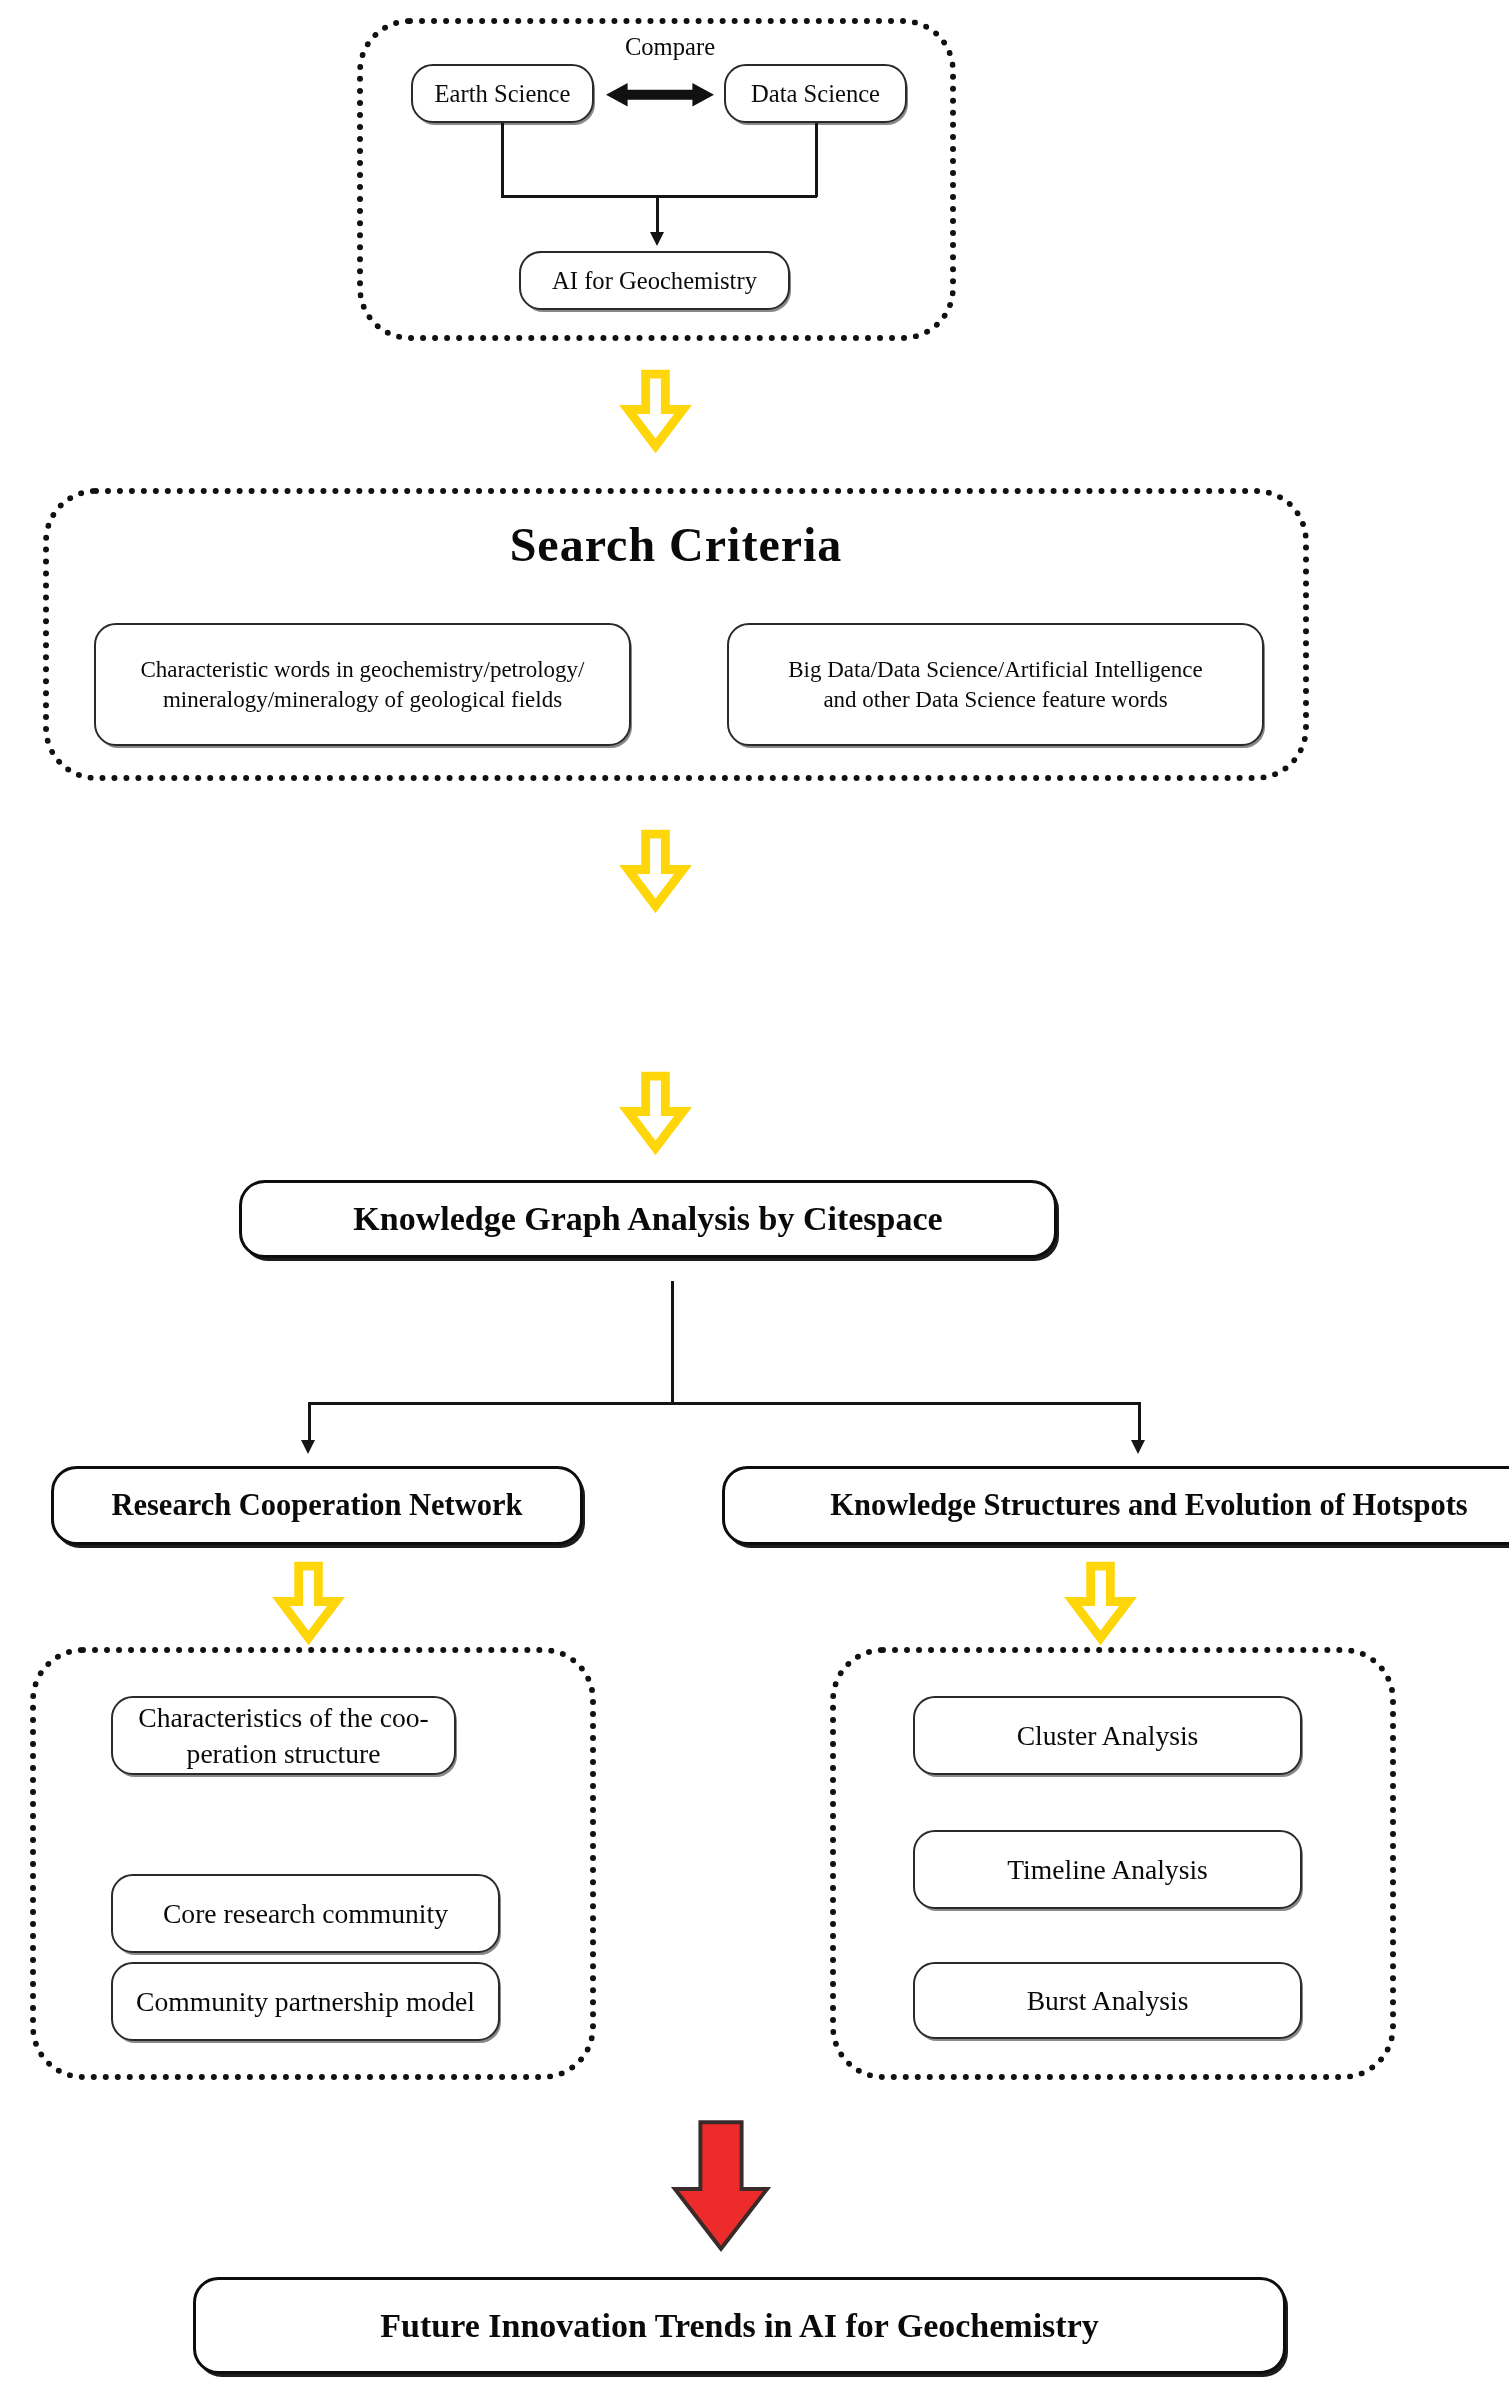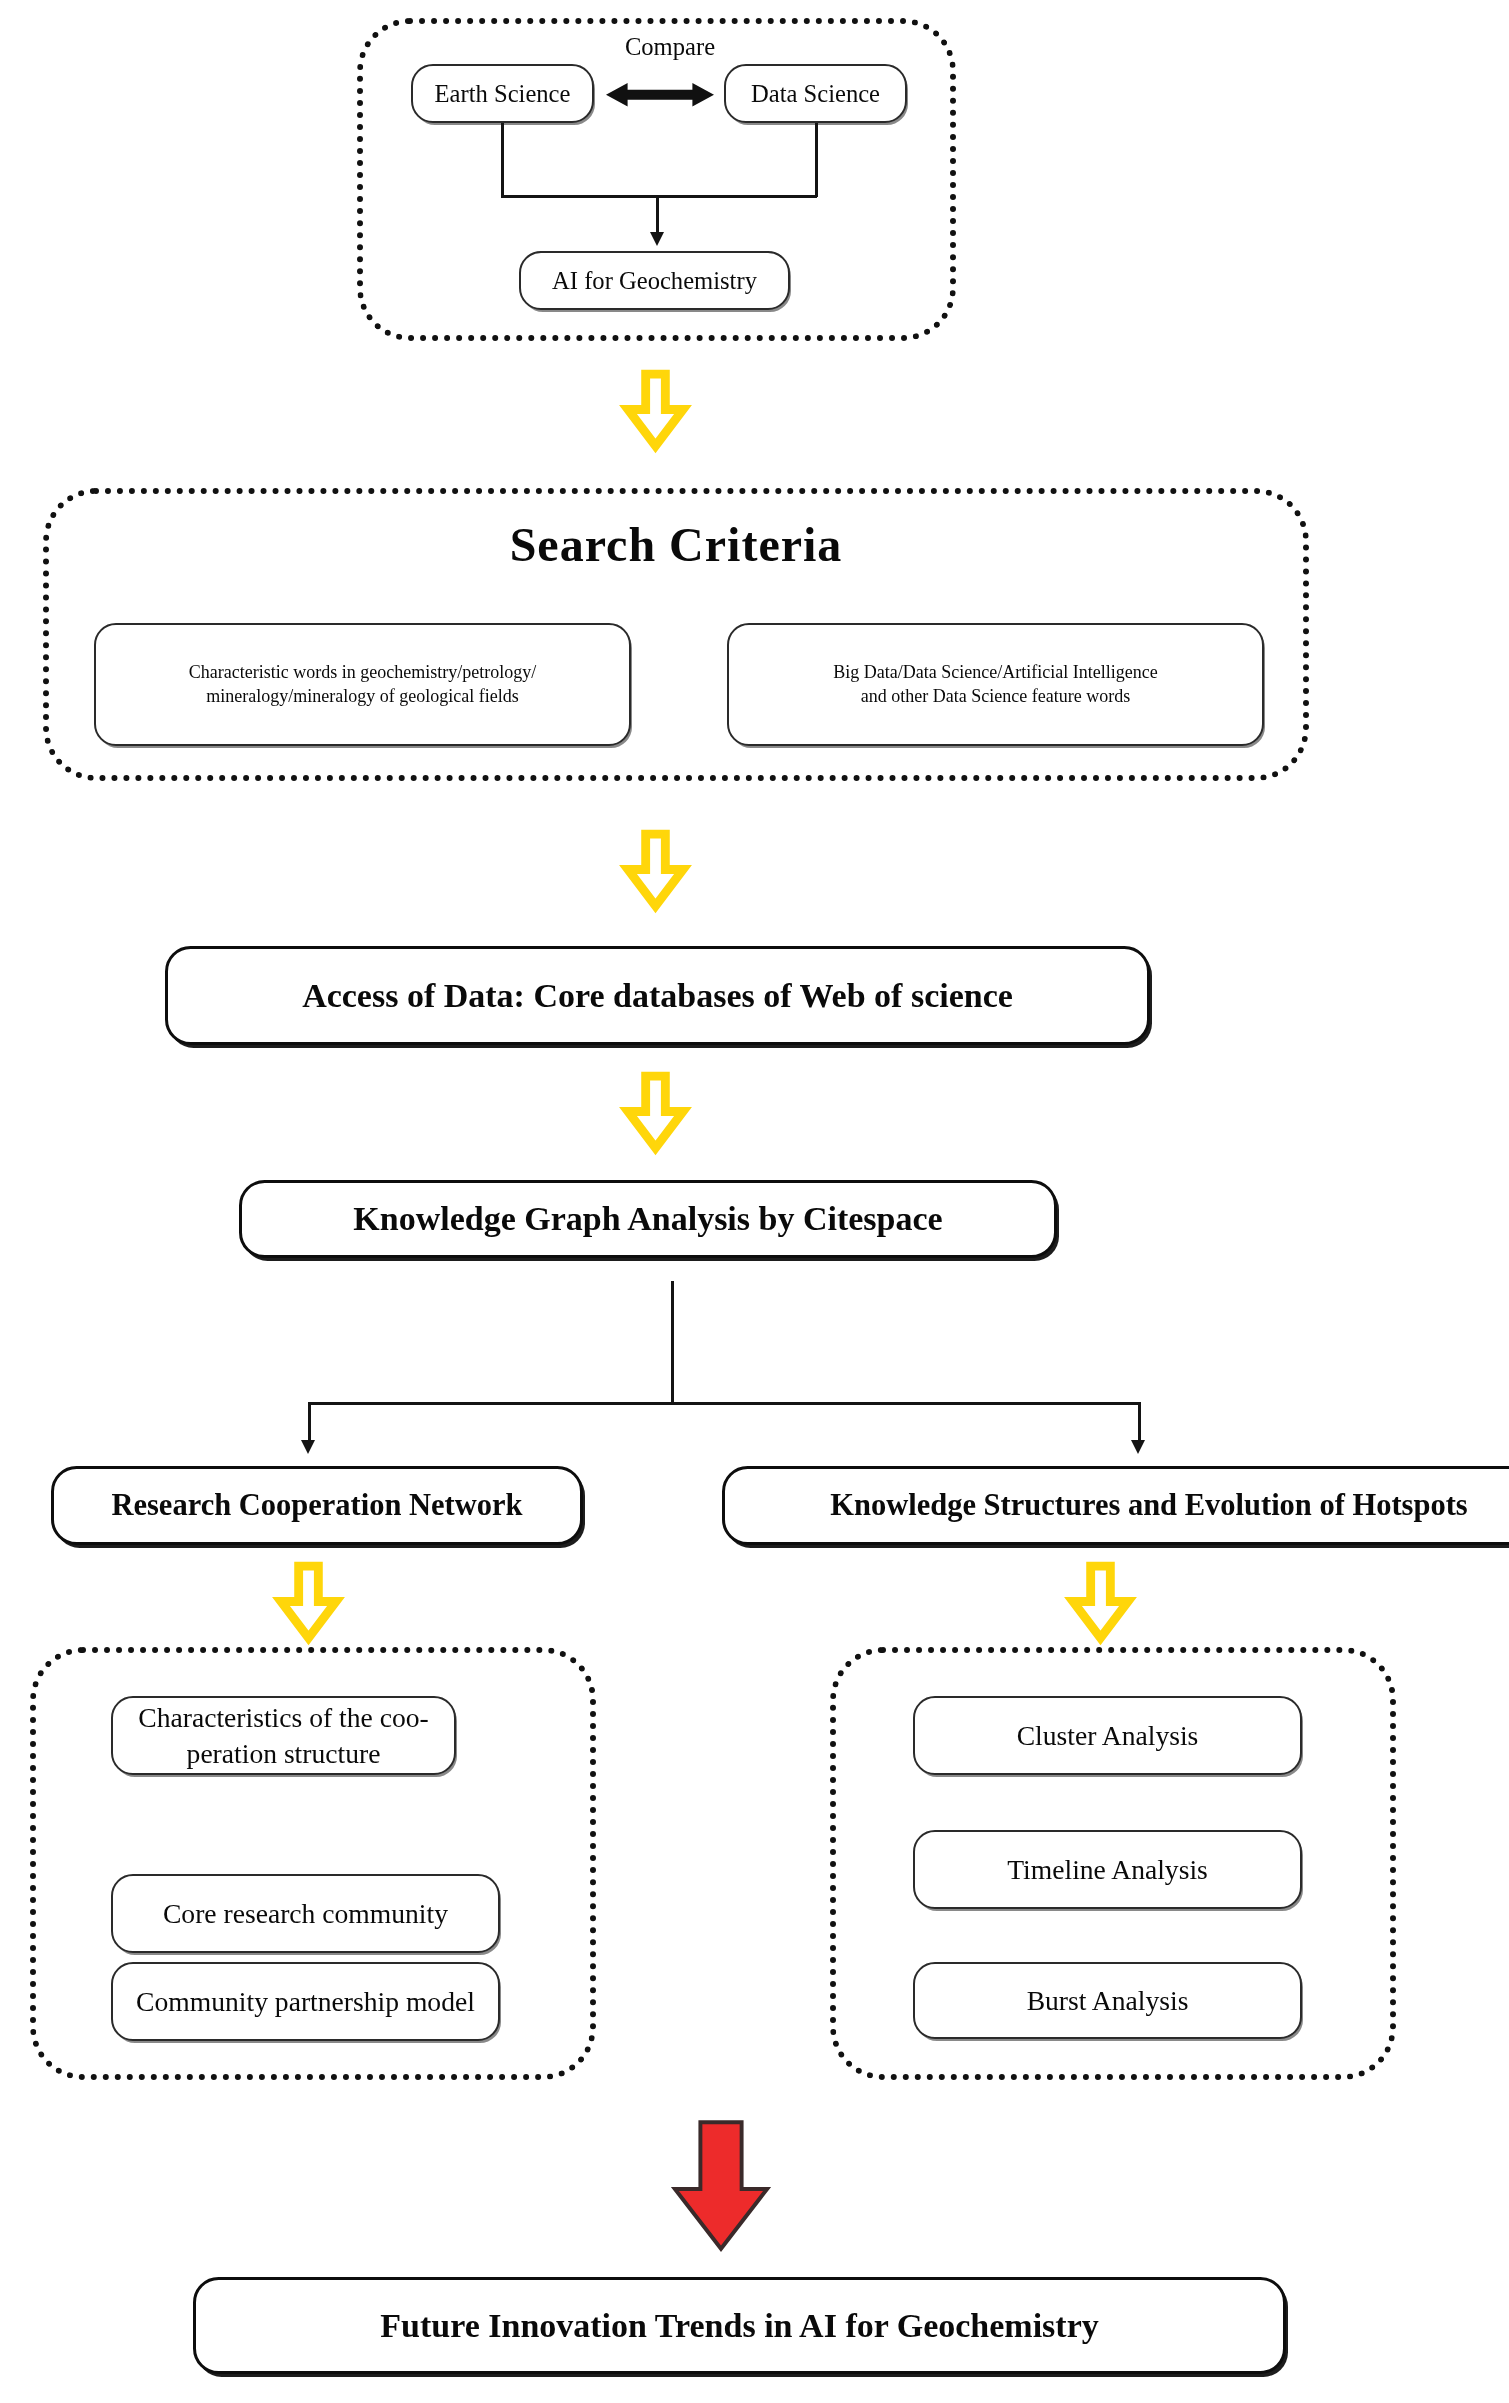--- a/index.html
+++ b/index.html
@@ -49,21 +49,21 @@
     box-shadow: 3px 3.9px 0 -1px rgba(10,10,10,0.92);
     font-weight: bold;
   }
   .node.light {
     border: 2.5px solid #2a2a2a;
     border-radius: 22px;
     box-shadow: 2px 3px 0 -1px rgba(40,40,40,0.55);
   }
 
   
-  .t-small   { font-size: 18px; }
+  .t-small   { font-size: 23px; }
   .t-body    { font-size: 24.6px; }
   .t-mid     { font-size: 27.6px; }
   .t-stage   { font-size: 34px; }
   .t-stage-s { font-size: 30.5px; }
   .t-title   { font-size: 48px; font-weight: bold; letter-spacing: 1px; }
 
   
   .plain-label {
     position: absolute;
     white-space: nowrap;
@@ -154,23 +154,20 @@
     <span>Big Data/Data Science/Artificial Intelligence</span>
     <span>and other Data Science feature words</span>
   </div>
 
   <div class="block-arrow" style="left:625px; top:832px;">
     <svg width="61" height="77" viewBox="0 0 62 78">
       <polygon points="21,2 41,2 41,38 59,38 31,75 3,38 21,38" fill="#ffffff" stroke="#FFD60A" stroke-width="9" stroke-linejoin="miter"></polygon>
     </svg>
   </div>
 
-  <div class="node heavy t-stage" style="left:165px; top:946px; width:985px; height:99px;">
-    <span>Access of Data: Core databases of Web of science</span>
-  </div>
 
   <div class="block-arrow" style="left:625px; top:1074px;">
     <svg width="61" height="77" viewBox="0 0 62 78">
       <polygon points="21,2 41,2 41,38 59,38 31,75 3,38 21,38" fill="#ffffff" stroke="#FFD60A" stroke-width="9" stroke-linejoin="miter"></polygon>
     </svg>
   </div>
 
   <div class="node heavy t-stage" style="left:239px; top:1180px; width:818px; height:78px;">
     <span>Knowledge Graph Analysis by Citespace</span>
   </div>

